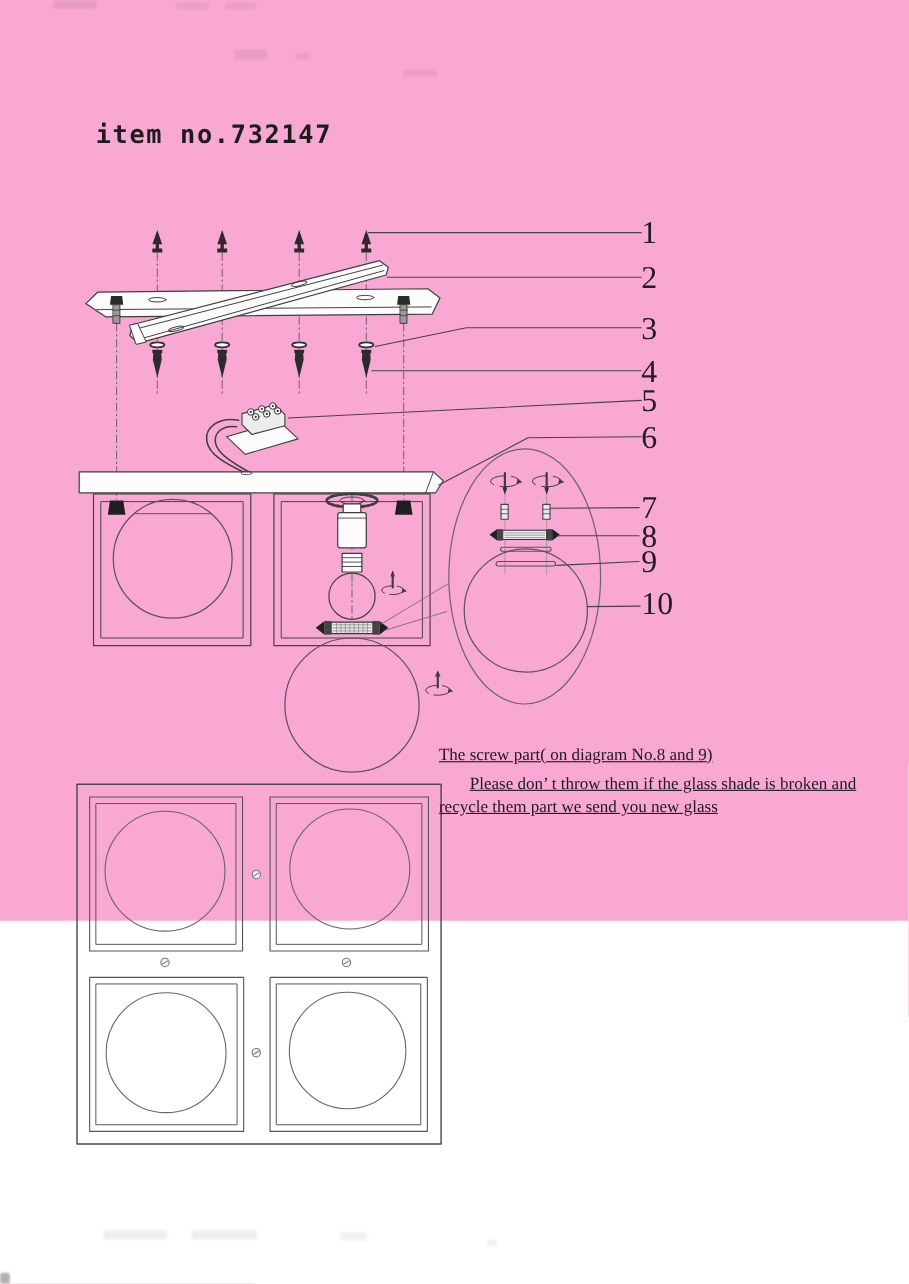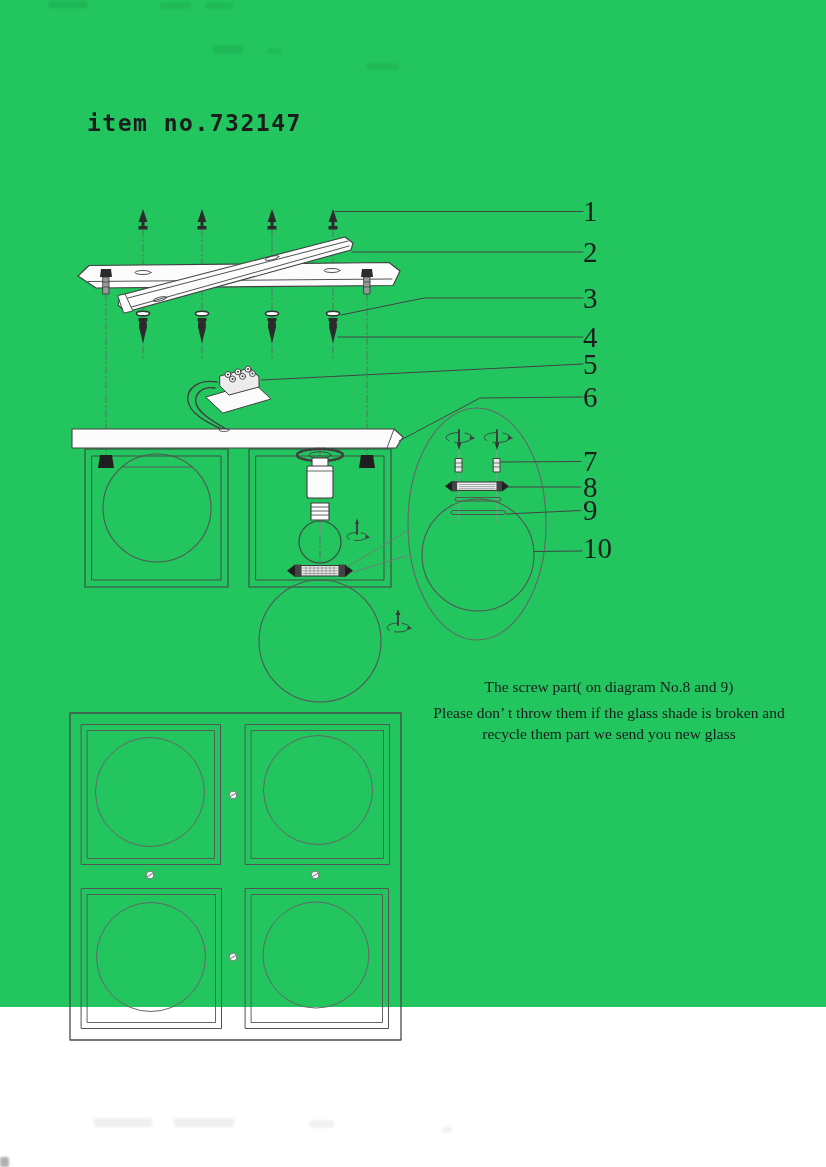--- a/index.html
+++ b/index.html
@@ -1,33 +1,33 @@
 <!DOCTYPE html>
 <html><head>
 <meta charset="utf-8">
 <style>
   html,body{margin:0;padding:0;}
   body{
     width:826px;height:1167px;position:relative;background:#ffffff;
     font-family:"Liberation Serif", serif;overflow:hidden;
   }
-  .page{position:absolute;left:0;top:0;width:826px;height:1007px;background:#22c55e;text-align:center;}
+  .page{position:absolute;left:0;top:0;width:826px;height:837px;background:#f9a8d4;}
   .item-title{
     position:absolute;left:87px;top:110px;
     font-family:"DejaVu Sans Mono", monospace;
     font-size:23px;font-weight:700;letter-spacing:1.5px;color:#1c1c1c;
     white-space:nowrap;
   }
   .diagram-svg{position:absolute;left:0;top:0;}
   .note{
     position:absolute;left:399px;top:676px;width:420px;
-    color:#1b1b1b;font-size:15.5px;
+    color:#1b1b1b;font-size:15.5px;text-decoration:underline;
   }
   .note .ln{white-space:nowrap;line-height:21px;}
-  .note .ln-gap{margin-top:5px;}
+  .note .ln-gap{margin-top:5px;margin-left:28px;}
   .smudge{position:absolute;background:#000;border-radius:2px;filter:blur(1px);}
 </style>
 </head>
 <body>
 
 <div class="page">
 
   <div class="smudge" style="left:48px;top:1px;width:40px;height:7px;opacity:.07"></div>
   <div class="smudge" style="left:160px;top:2px;width:30px;height:7px;opacity:.05"></div>
   <div class="smudge" style="left:205px;top:2px;width:28px;height:7px;opacity:.05"></div>

